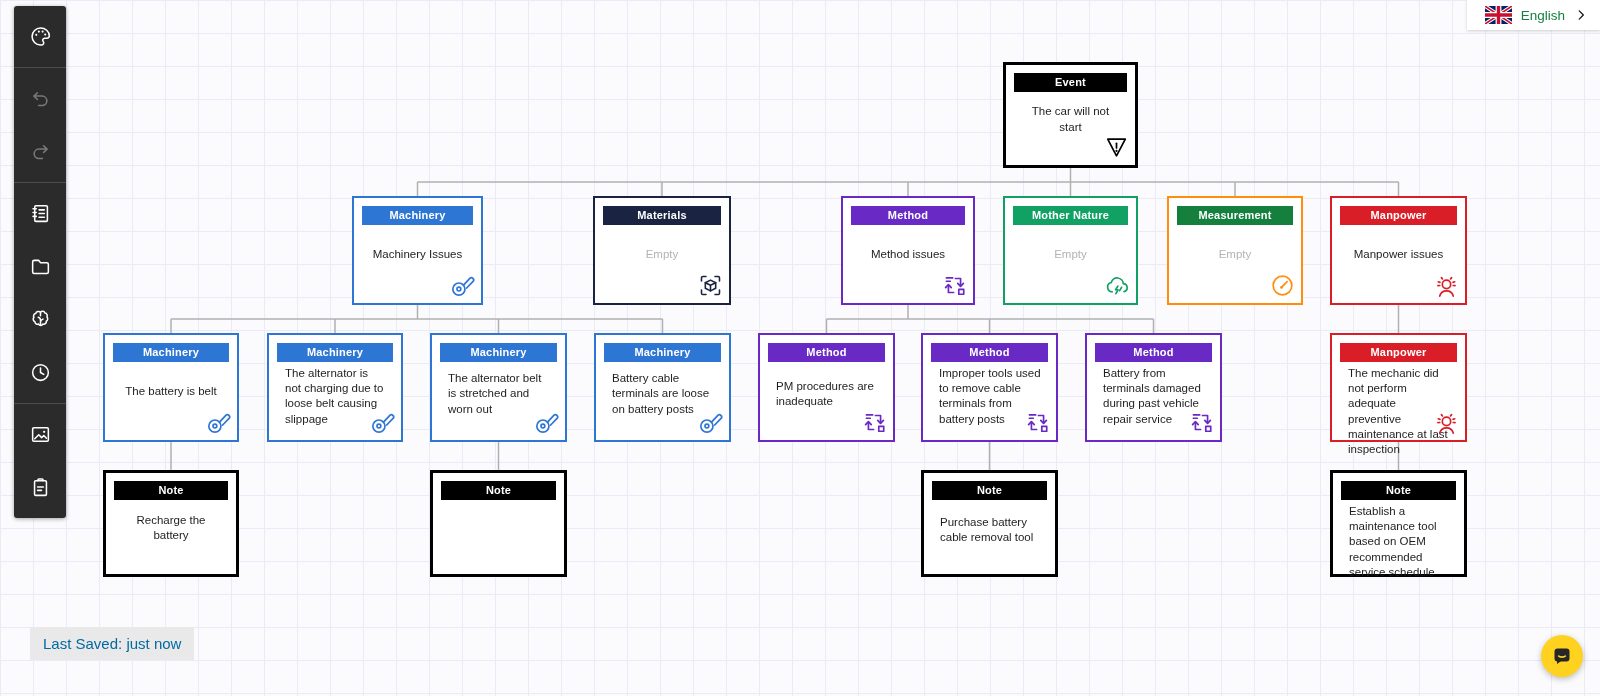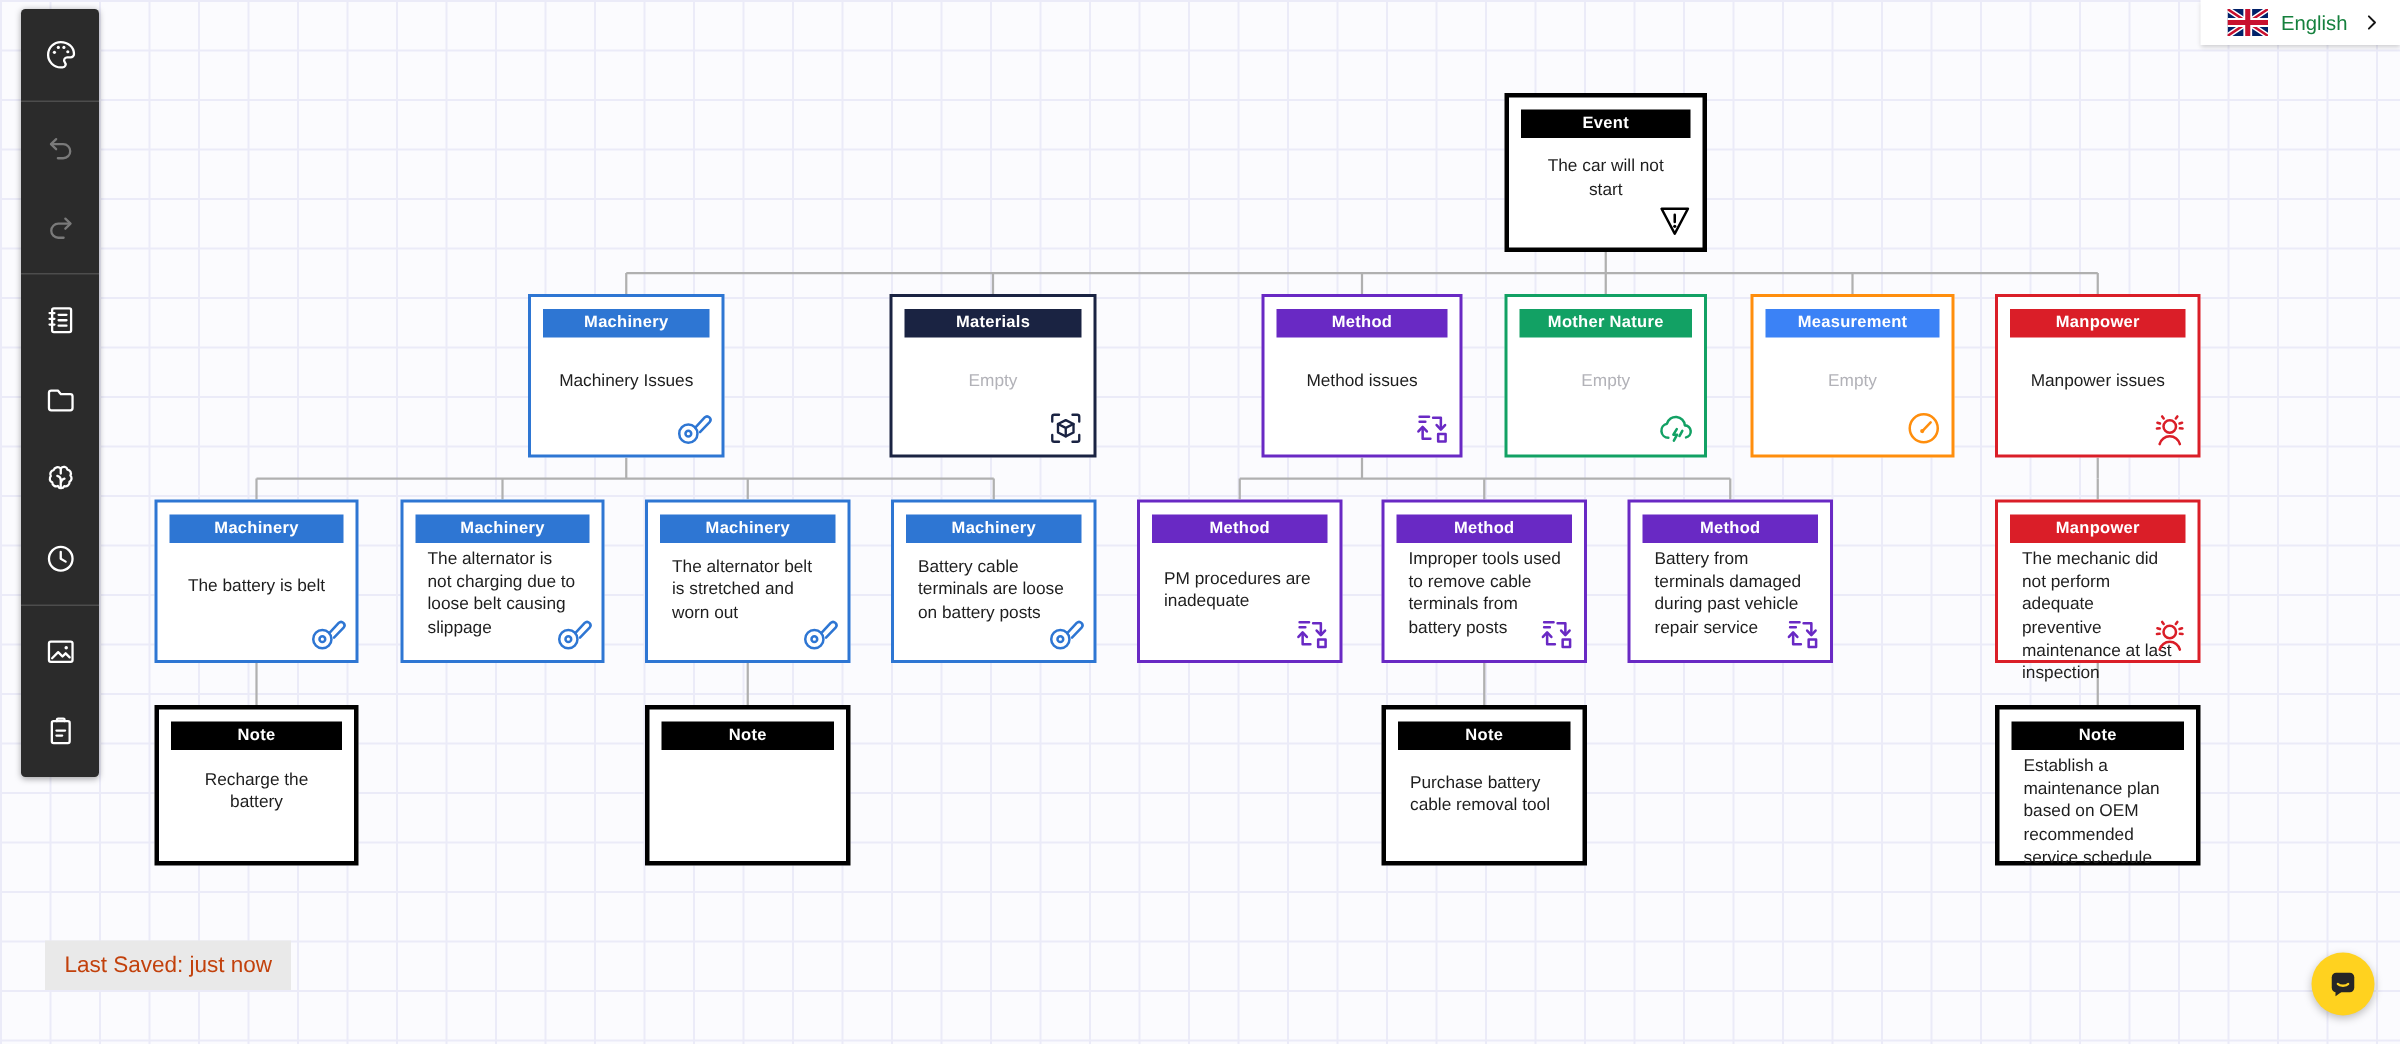--- a/index.html
+++ b/index.html
@@ -39,21 +39,21 @@
   
   #lang{position:absolute;top:0;right:0;height:30px;z-index:10;background:#fff;
         display:flex;align-items:center;gap:9px;padding:0 12px 0 18px;
         box-shadow:0 1px 3px rgba(0,0,0,.18);cursor:pointer;}
   #lang .flag{width:27px;height:18px;display:block;}
   #lang .lbl{font-size:13.5px;color:#15803d;}
   #lang .chev{width:14px;height:14px;display:block;}
 
   
   #last-saved{position:absolute;left:30px;top:627px;z-index:10;background:#e9e9e9;
-              color:#c2410c;font-size:15px;padding:8px 13px;}
+              color:#0369a1;font-size:15px;padding:8px 13px;}
 
   
   #chat-btn{position:absolute;right:17px;bottom:19px;width:42px;height:42px;border-radius:50%;
             background:#ffd21f;z-index:10;display:flex;align-items:center;justify-content:center;
             box-shadow:0 2px 6px rgba(0,0,0,.25);cursor:pointer;border:none;}
   #chat-btn svg{width:24px;height:24px;}
 </style>
 </head>
 <body>
 
@@ -141,21 +141,21 @@
       <div class="card-body">
         <span class="empty">Empty</span>
       </div>
       <span class="card-icon" style="color: rgb(18, 161, 100);"><svg viewBox="0 0 24 24" fill="none" stroke="currentColor" stroke-width="1.5" stroke-linecap="round" stroke-linejoin="round">
           <path d="M7.3 17.6a4.2 4.2 0 0 1-.8-8.3 5.4 5.4 0 0 1 10.6 1 3.6 3.6 0 0 1 .7 7.1"></path>
           <path d="M12.3 12.5l-2 3.3h2.2l-1.9 3.5"></path>
           <path d="M15.6 13.6l-1.7 3"></path>
         </svg></span>
     </div>
     <div class="card" style="left: 1167px; top: 196px; width: 136px; height: 109px; border-color: rgb(255, 142, 13);">
-      <div class="card-header" style="background: #3b82f6;">Measurement</div>
+      <div class="card-header" style="background: #15803d;">Measurement</div>
       <div class="card-body">
         <span class="empty">Empty</span>
       </div>
       <span class="card-icon" style="color: rgb(255, 142, 13);"><svg viewBox="0 0 24 24" fill="none" stroke="currentColor" stroke-width="1.5" stroke-linecap="round" stroke-linejoin="round">
           <circle cx="12" cy="12" r="8.3"></circle>
           <path d="M11.3 13.5l4.8-5"></path>
           <circle cx="11.1" cy="13.7" r="1.25" fill="currentColor" stroke="none"></circle>
         </svg></span>
     </div>
     <div class="card" style="left: 1330px; top: 196px; width: 137px; height: 109px; border-color: rgb(218, 30, 40);">
@@ -277,21 +277,21 @@
     </div>
     <div class="card thick" style="left: 921px; top: 470px; width: 137px; height: 107px; border-color: rgb(0, 0, 0);">
       <div class="card-header" style="background: rgb(0, 0, 0);">Note</div>
       <div class="card-body left">
         <span>Purchase battery cable removal tool</span>
       </div>
     </div>
     <div class="card thick" style="left: 1330px; top: 470px; width: 137px; height: 107px; border-color: rgb(0, 0, 0);">
       <div class="card-header" style="background: rgb(0, 0, 0);">Note</div>
       <div class="card-body left">
-        <span>Establish a maintenance plan based on OEM recommended service schedule</span>
+        <span>Establish a maintenance tool based on OEM recommended service schedule</span>
       </div>
     </div>
   </div>
 
 <div id="sidebar">
     <div class="sb-section">
       <button class="sb-btn">
         <span style="display:flex">
           <svg viewBox="0 0 24 24" fill="none" stroke="currentColor" stroke-width="1.6" stroke-linecap="round" stroke-linejoin="round">
             <path d="M12 3.2a8.8 8.8 0 1 0 0 17.6h1.3a2.1 2.1 0 0 0 1.55-3.5 2.1 2.1 0 0 1 1.55-3.5h2.4a2.4 2.4 0 0 0 2.4-2.4C21.2 6.6 17 3.2 12 3.2z"></path>

